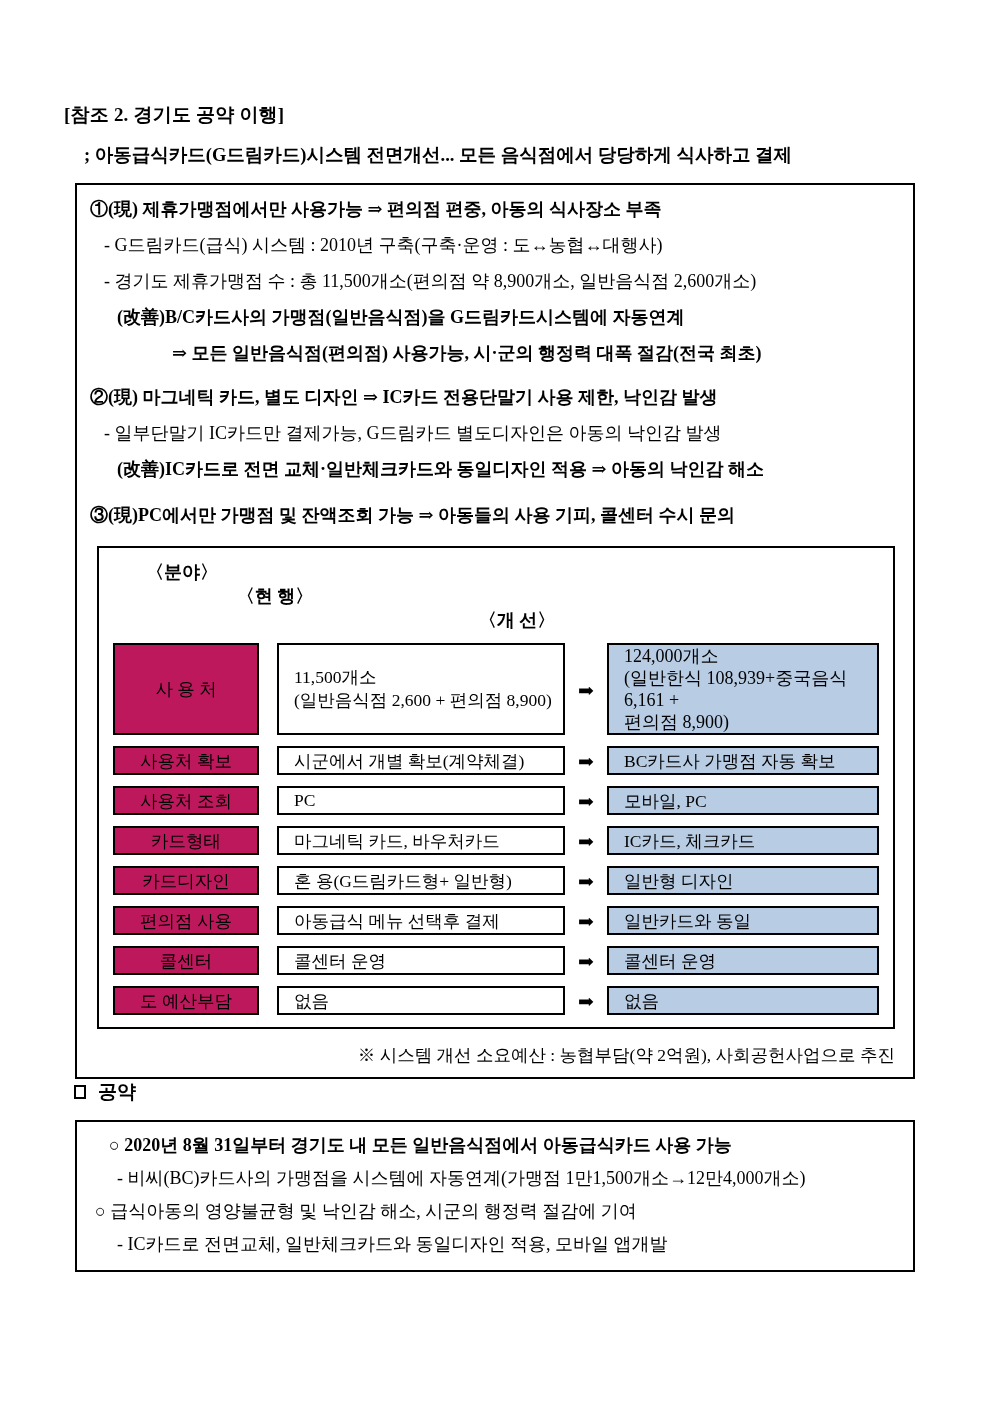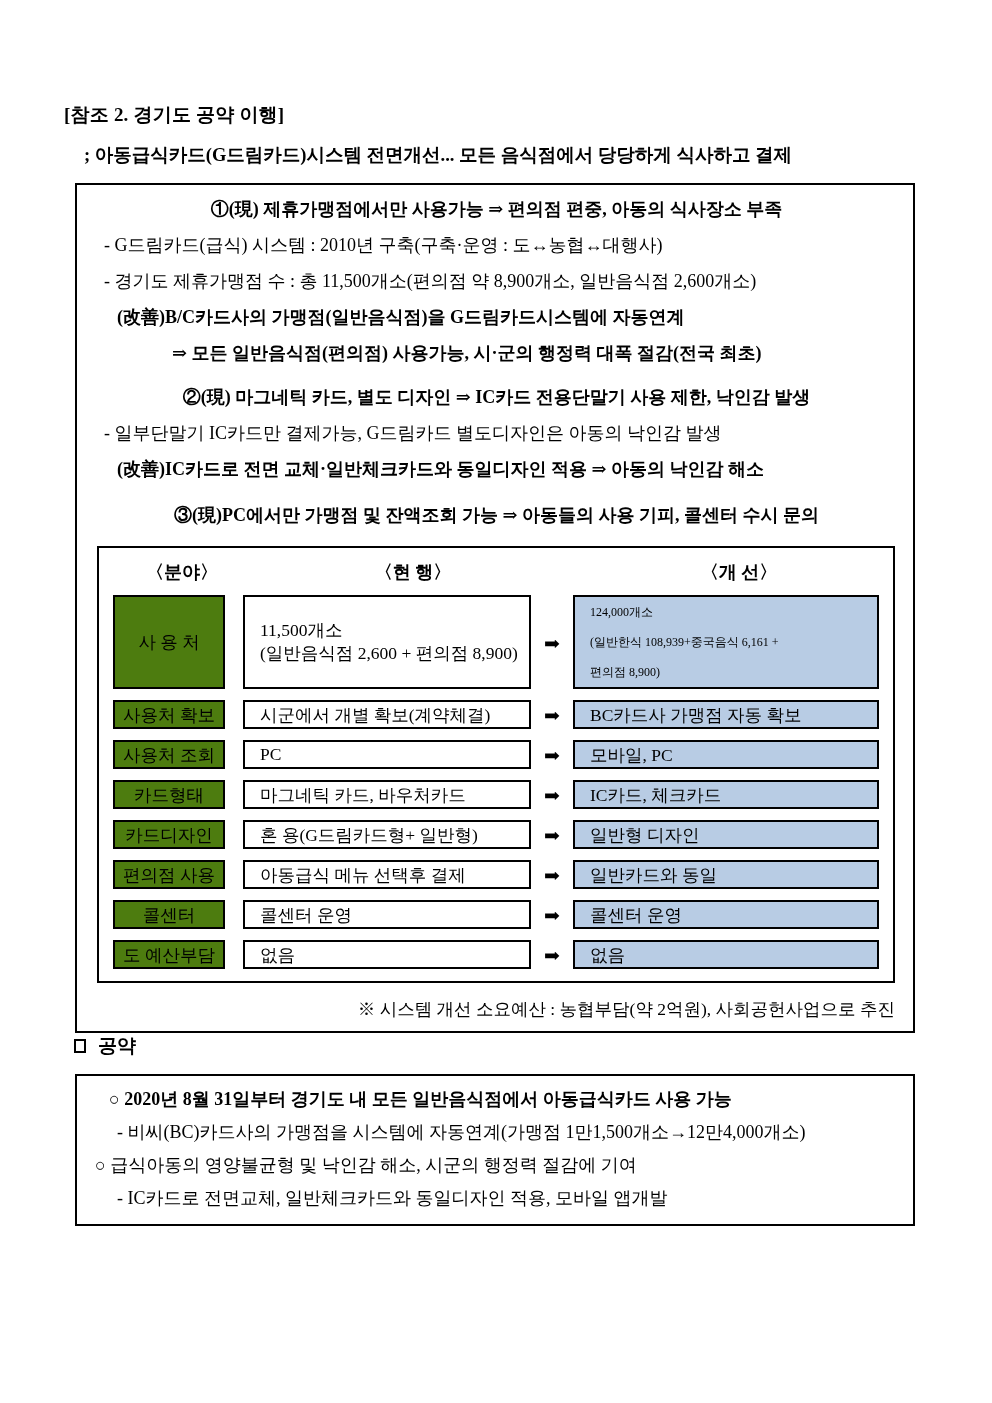--- a/index.html
+++ b/index.html
@@ -19,46 +19,46 @@
   .heading-status { margin-top:30px; }
   .heading-pledge { }
   .sq-bullet { width:12px; height:14px; border:2px solid #000; display:inline-block; margin-right:12px; }
 
   
   .status-box {
     margin:16px 0 0 75px; width:840px; border:2px solid #000;
     padding:6px 10px 10px 0;
   }
   .line { line-height:36px; white-space:nowrap; }
-  .l-head { margin-left:13px; font-weight:bold;text-align:center; }
+  .l-head { margin-left:13px; font-weight:bold; }
   .l-dash { margin-left:27px; }
   .l-imp  { margin-left:40px; font-weight:bold; }
   .l-res  { margin-left:95px; font-weight:bold; }
   .gap8 { height:8px; } .gap10 { height:10px; }
 
   
   .tbl {
     margin:13px 0 0 20px; width:798px; border:2px solid #000;
     padding:12px 14px;
     font-size:17.5px;
   }
-  .thead { display:flex; font-weight:bold; font-size:18px; margin-bottom:8px; }
+  .thead { display:flex; font-weight:bold; font-size:18px; margin-bottom:8px;flex-direction:column; }
   .th1 { width:138px; text-align:center; }
   .th2 { width:288px; margin-left:18px; text-align:center; }
   .th3 { flex:1; margin-left:42px; text-align:center; }
 
   .trow { display:flex; align-items:stretch; margin-top:11px; }
   .cell { border:2px solid #000; display:flex; align-items:center; min-height:29px; white-space:pre-line; }
-  .cell-cat { width:112px; justify-content:center; background:#4d7c0f; }
+  .cell-cat { width:146px; justify-content:center; background:#be185d; }
   .cell-cur { width:288px; margin-left:18px; padding-left:15px; background:#fff; }
   .cell-arrow { width:26px; margin-left:8px; border:none; justify-content:center; font-size:19px; padding-top:2px; }
   .cell-imp { flex:1; margin-left:8px; padding-left:15px; background:#b8cce4; }
   .trow-tall .cell { line-height:23px; }
   .trow-tall .cell-cat { min-height:70px; }
-  .trow-tall .cell-imp { font-size:12px; line-height:30px; }
+  .trow-tall .cell-imp { font-size:18px; line-height:22px; }
 
   .tbl-note { margin:14px 8px 0 0; text-align:right; font-size:17.5px; }
 
   
   .pledge-box {
     margin:15px 0 0 75px; width:840px; border:2px solid #000;
     padding:7px 10px 9px 0;
   }
   .p-line { line-height:33px; white-space:nowrap; }
   .p-circle { margin-left:32px; font-weight:bold; }

